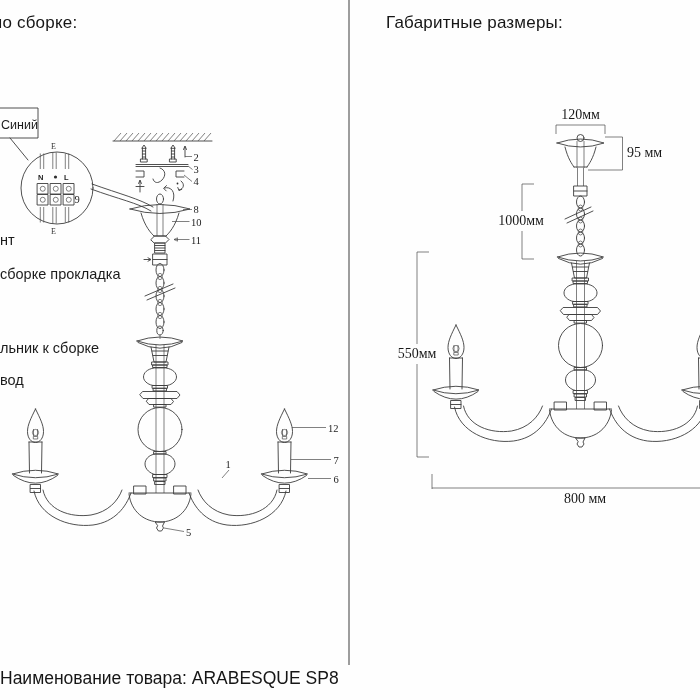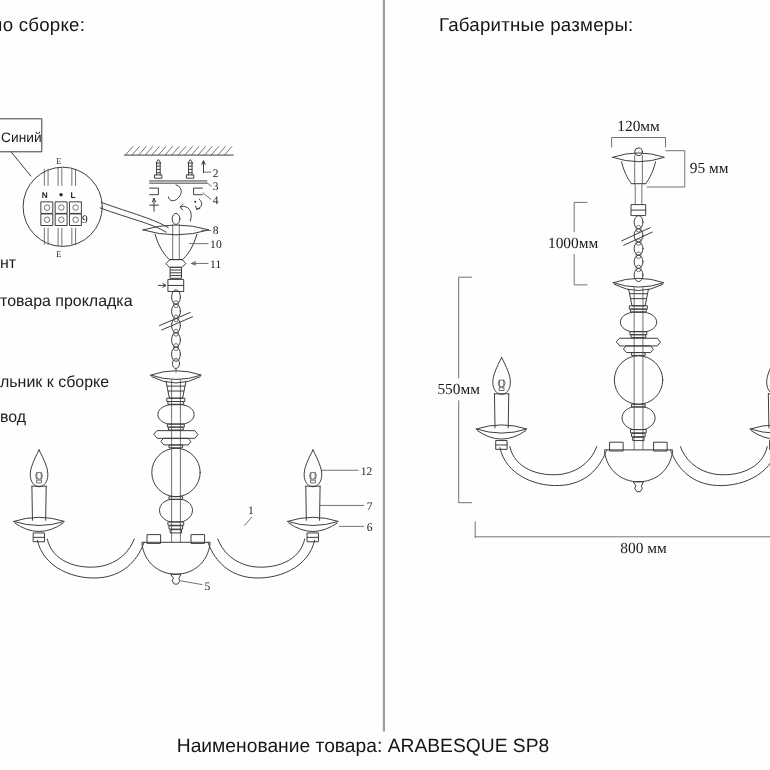--- a/index.html
+++ b/index.html
@@ -1,41 +1,41 @@
 <!DOCTYPE html>
 <html><head>
 <meta charset="utf-8">
 <style>
   html,body{margin:0;padding:0;background:#fff;}
   .canvas{position:relative;width:700px;height:700px;background:#fefefe;overflow:hidden;
           font-family:"Liberation Sans",sans-serif;color:#1c1c1c;}
   .panel-title{position:absolute;font-size:17px;letter-spacing:.2px;color:#161616;white-space:nowrap;}
   .edge-frag{position:absolute;left:0;font-size:14.5px;color:#1c1c1c;white-space:nowrap;}
-  .footer{position:absolute;left:0;top:668px;width:660px;text-align:center;font-size:17.5px;color:#161616;white-space:nowrap;}
+  .footer{position:absolute;left:0;top:668px;width:660px;text-align:left;font-size:17.5px;color:#161616;white-space:nowrap;}
   .divider{position:absolute;left:348px;top:0;width:1.5px;height:665px;background:#9d9d9d;}
   svg{position:absolute;left:0;top:0;}
   .ln{fill:none;stroke:#3c3c3c;stroke-width:0.9;stroke-linecap:round;stroke-linejoin:round;}
   .lnThin{fill:none;stroke:#4a4a4a;stroke-width:0.7;}
   .fillDark{fill:#2e2e2e;stroke:none;}
   .numTxt{font-family:"Liberation Serif",serif;font-size:10.5px;fill:#222;}
   .dimTxt{font-family:"Liberation Serif",serif;font-size:14px;fill:#1a1a1a;}
   .tinyTxt{font-family:"Liberation Serif",serif;font-size:8px;fill:#333;}
   .termTxt{font-family:"Liberation Sans",sans-serif;font-size:7.5px;font-weight:bold;fill:#222;}
   .calloutTxt{font-family:"Liberation Sans",sans-serif;font-size:12.5px;fill:#1c1c1c;}
 </style>
 </head>
 <body>
 
 <div class="canvas">
 
   <div class="panel-title" style="left:-7px;top:13px;">по сборке:</div>
-  <div class="panel-title" style="left:399px;top:13px;">Габаритные размеры:</div>
+  <div class="panel-title" style="left:386px;top:13px;">Габаритные размеры:</div>
 
   <div class="edge-frag" style="top:232px;">нт</div>
-  <div class="edge-frag" style="top:266px;">товара прокладка</div>
+  <div class="edge-frag" style="top:266px;">сборке прокладка</div>
   <div class="edge-frag" style="top:340px;">льник к сборке</div>
   <div class="edge-frag" style="top:372px;">вод</div>
 
   <div class="divider"></div>
 
   <svg width="700" height="660" viewBox="0 0 700 660">
     <defs>
 
       <g id="candle">
         <path class="ln" d="M-6.5,-32 L-6,-1 M6.5,-32 L6,-1 M-6.5,-32 L6.5,-32"></path>

